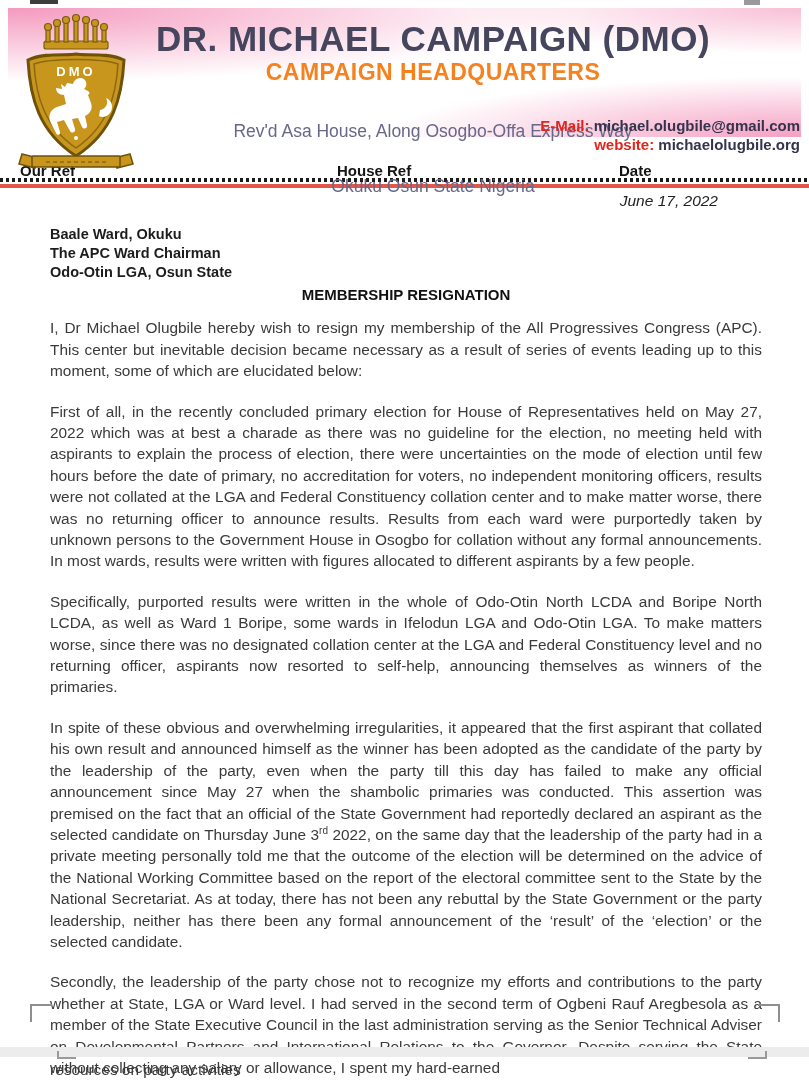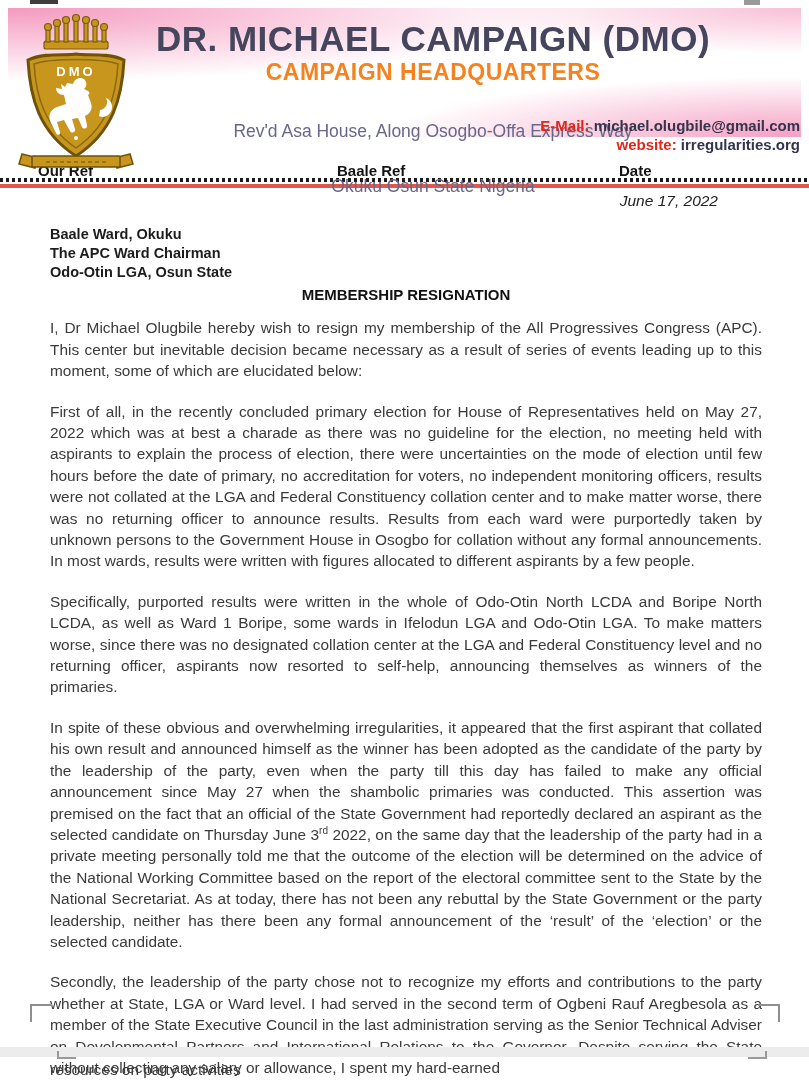--- a/index.html
+++ b/index.html
@@ -36,21 +36,21 @@
     position:absolute;right:9px;top:116px;text-align:right;z-index:2;
     font-size:15px;font-weight:700;line-height:19px;margin-left:32px;
   }
   .contact .lbl{color:#e1251b;}
   .contact .val{color:#34344d;}
   
   .ref-label{
     position:absolute;top:161px;height:20px;line-height:20px;
     font-size:15px;font-weight:700;color:#141414;z-index:2;
   }
-  .ref-ourref{left:20px;margin-left:18px;}
+  .ref-ourref{left:20px;}
   .ref-yourref{left:337px;}
   .ref-date{left:619px;}
   .dotline{
     position:absolute;left:0;top:178px;width:809px;height:4px;z-index:1;
     background:repeating-linear-gradient(90deg,#1b1b1b 0 3px,transparent 3px 6px);
   }
   .redline{position:absolute;left:0;top:184px;width:809px;height:4px;background:#e2574a;z-index:1;}
   
   .letter{position:absolute;left:50px;top:191px;width:712px;color:#3a3a3a;}
   .date-line{
@@ -132,26 +132,26 @@
     <div class="lh-addr">Okuku Osun State Nigeria</div>
   </div>
 
   <div class="contact">
     <div>
       <span class="lbl">E-Mail:</span>
       <span class="val">michael.olugbile@gmail.com</span>
     </div>
     <div>
       <span class="lbl">website:</span>
-      <span class="val">irregularities.org</span>
+      <span class="val">michaelolugbile.org</span>
     </div>
   </div>
 
   <div class="ref-label ref-ourref">Our Ref</div>
-  <div class="ref-label ref-yourref">Baale Ref</div>
+  <div class="ref-label ref-yourref">House Ref</div>
   <div class="ref-label ref-date">Date</div>
   <div class="dotline"></div>
   <div class="redline"></div>
 
   <div class="letter">
     <div class="date-line">June 17, 2022</div>
     <div class="recipient">
       <div>Baale Ward, Okuku</div>
       <div>The APC Ward Chairman</div>
       <div>Odo-Otin LGA, Osun State</div>

